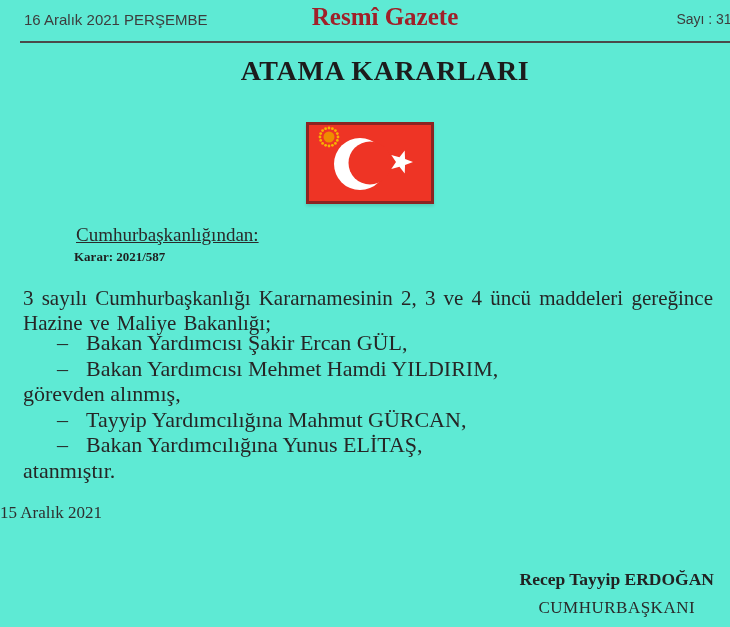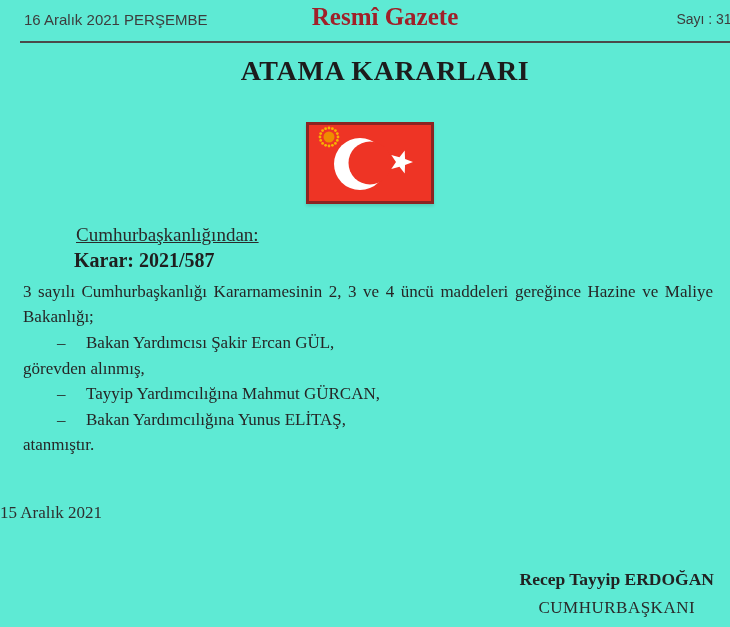--- a/index.html
+++ b/index.html
@@ -32,31 +32,31 @@
   
   .flag { position:absolute; left:306px; top:122px; width:128px; height:82px;
           box-shadow:0 2px 3px rgba(0,0,0,0.12); }
   .flag svg { display:block; }
   
   .decree-from {
     position:absolute; left:76px; top:224px; font-size:19px;
     text-decoration:underline; color:#2a2a2a;text-align:center;
   }
   .decree-number {
-    position:absolute; left:74px; top:249px; font-size:20px; font-weight:bold;
+    position:absolute; left:74px; top:249px; font-size:13px; font-weight:bold;
     color:#1f1f1f;
   }
   .decree-intro {
-    position:absolute; left:23px; top:279px; width:690px;
-    font-size:17px; line-height:25px; text-align:justify; word-spacing:2px;
+    position:absolute; left:23px; top:286px; width:690px;
+    font-size:21px; line-height:25px; text-align:justify; word-spacing:2px;
     color:#262626;
   }
   .decree-lines {
     position:absolute; left:23px; top:330px; width:692px;
-    font-size:17px; line-height:25.5px; color:#262626;
+    font-size:22px; line-height:25.5px; color:#262626;
   }
   .line-dash .dash { display:inline-block; width:29px; margin-left:34px; }
   .decision-date {
     position:absolute; left:0; right:0; top:503px; text-align:left;
     font-size:17px; color:#2e2e2e;
   }
   
   .signature { position:absolute; right:56px; top:569px; text-align:center;margin-left:22px; }
   .sig-name { font-size:17.5px; font-weight:bold; color:#222; }
   .sig-title { font-size:17px; margin-top:8px; letter-spacing:0.5px; color:#2a2a2a; }
@@ -106,20 +106,23 @@
   </div>
 
   <div class="decree-from">Cumhurbaşkanlığından:</div>
   <div class="decree-number">Karar: 2021/587</div>
   <div class="decree-intro">3 sayılı Cumhurbaşkanlığı Kararnamesinin 2, 3 ve 4 üncü maddeleri gereğince Hazine ve Maliye Bakanlığı;</div>
 
   <div class="decree-lines">
     <div class="line-dash">
       <span class="dash">–</span><span>Bakan Yardımcısı Şakir Ercan GÜL,</span>
     </div>
+    <div class="line-dash">
+      <span class="dash">–</span><span>Bakan Yardımcısı Mehmet Hamdi YILDIRIM,</span>
+    </div>
     <div class="line-flush">
       <span>görevden alınmış,</span>
     </div>
     <div class="line-dash">
       <span class="dash">–</span><span>Tayyip Yardımcılığına Mahmut GÜRCAN,</span>
     </div>
     <div class="line-dash">
       <span class="dash">–</span><span>Bakan Yardımcılığına Yunus ELİTAŞ,</span>
     </div>
     <div class="line-flush">

